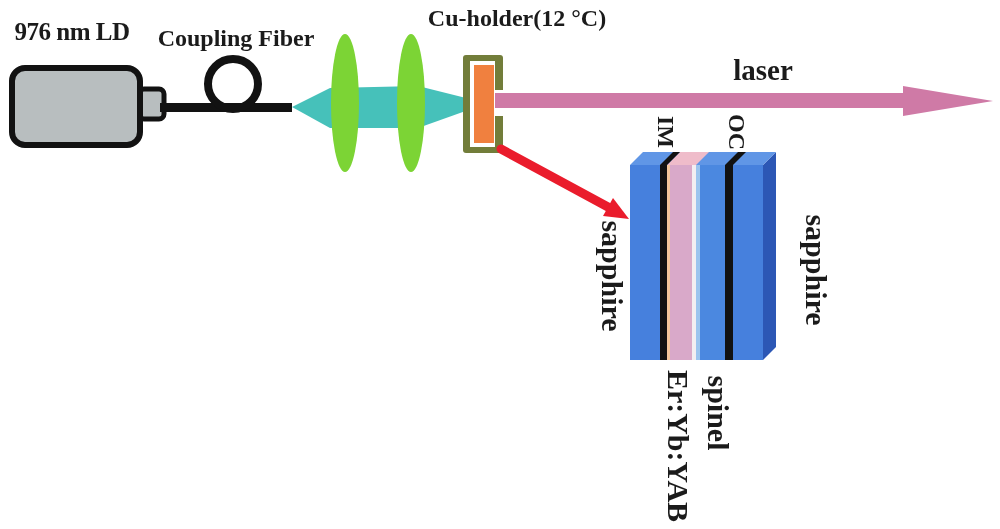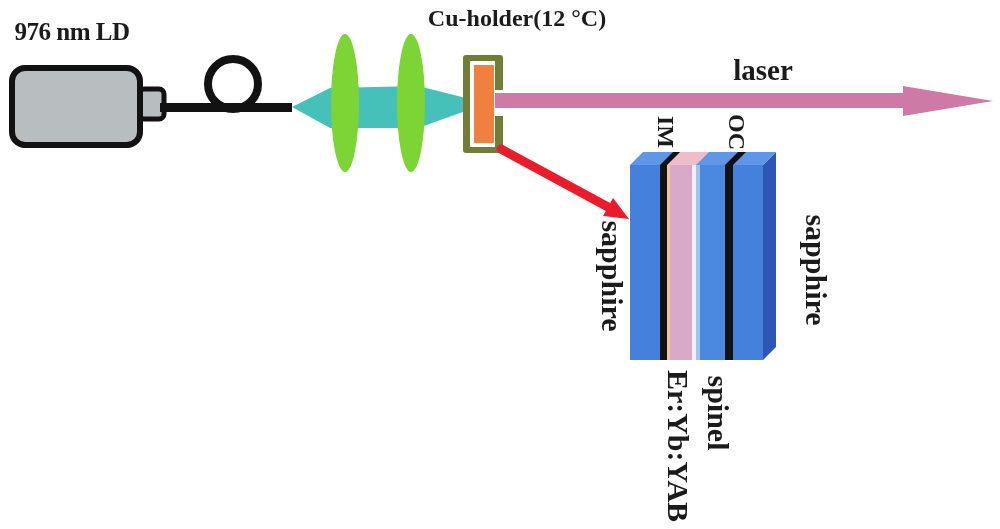--- a/index.html
+++ b/index.html
@@ -77,20 +77,21 @@
       <rect x="733" y="165" width="30" height="195" class="f-sapph"></rect>
       <polygon points="763,165 776,152 776,347 763,360" class="f-side"></polygon>
       <polygon points="630,165 643,152 776,152 763,165" class="f-topblue"></polygon>
       <polygon points="667,165 680,152 709,152 696,165" class="f-toppink"></polygon>
       <polygon points="660,165 673,152 680,152 667,165" class="f-black"></polygon>
       <polygon points="725,165 738,152 746,152 733,165" class="f-black"></polygon>
     </g>
   </svg>
 
   <div class="lbl" style="left:72px;top:31px;font-size:25px;letter-spacing:-0.5px">976 nm LD</div>
+  <div class="lbl" style="left:236px;top:38px;font-size:24px">Coupling Fiber</div>
   <div class="lbl" style="left:517px;top:18px;font-size:24px">Cu-holder(12 °C)</div>
   <div class="lbl" style="left:763px;top:70px;font-size:29px">laser</div>
   <div class="lbl rot" style="left:666px;top:132px;font-size:24px">IM</div>
   <div class="lbl rot" style="left:737px;top:132px;font-size:24px">OC</div>
   <div class="lbl rot" style="left:612px;top:276px;font-size:30px">sapphire</div>
   <div class="lbl rot" style="left:816px;top:270px;font-size:30px">sapphire</div>
   <div class="lbl rot" style="left:678px;top:446px;font-size:30px">Er:Yb:YAB</div>
   <div class="lbl rot" style="left:718px;top:413px;font-size:30px">spinel</div>
 </div>
 

